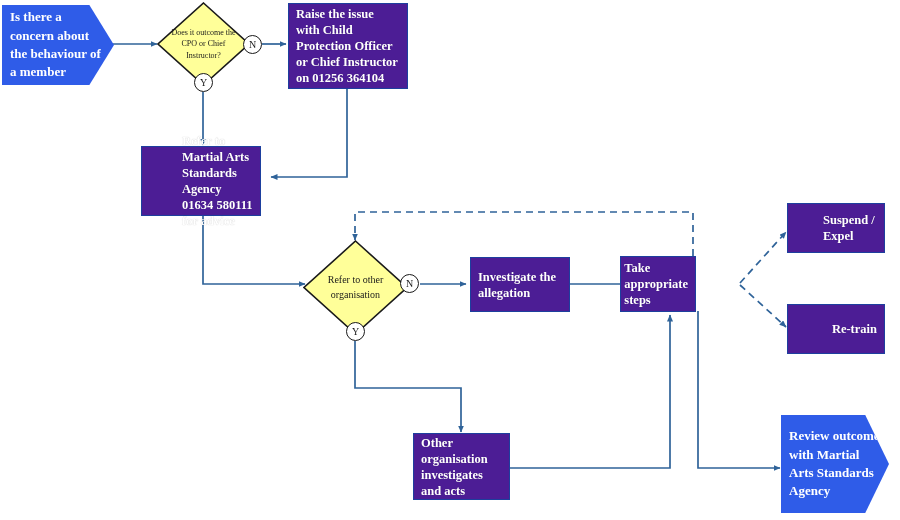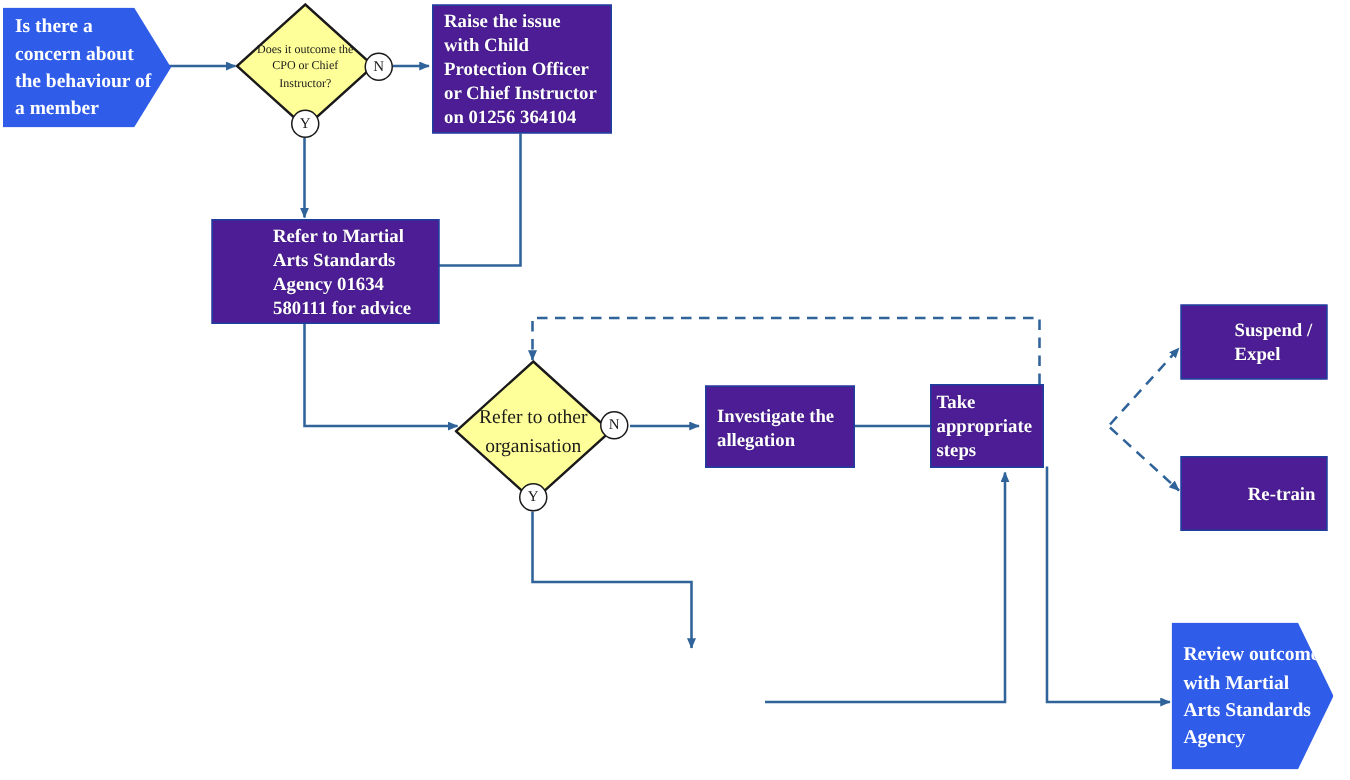--- a/index.html
+++ b/index.html
@@ -64,21 +64,21 @@
     display: flex;
     align-items: center;
     justify-content: center;
     text-align: center;
     color: #1a1a1a;
     font-size: 8px;
     line-height: 1.45;
     padding: 0 14px;
     box-sizing: border-box;
   }
-  .diamond-label.big { font-size: 13px; }
+  .diamond-label.big { font-size: 10px; }
   .yn {
     position: absolute;
     width: 19px;
     height: 19px;
     border-radius: 50%;
     background: #ffffff;
     border: 1px solid #1a1a1a;
     display: flex;
     align-items: center;
     justify-content: center;
@@ -147,21 +147,21 @@
     <span>N</span>
   </div>
   <div class="yn" style="left:194px; top:73px;">
     <span>Y</span>
   </div>
 
   <div class="node process" style="left:288px; top:3px; width:120px; height:86px;">
     <span>Raise the issue with Child Protection Officer or Chief Instructor on 01256 364104</span>
   </div>
 
-  <div class="node process" style="left:141px; top:146px; width:152px; height:70px;padding-left:40px;">
+  <div class="node process" style="left:141px; top:146px; width:120px; height:70px;padding-left:40px;">
     <span>Refer to Martial Arts Standards Agency 01634 580111 for advice</span>
   </div>
 
   <div class="diamond-wrap" style="left:303px; top:240px; width:105px; height:95px;">
     <svg class="diamond-shape" viewBox="0 0 105 95" preserveAspectRatio="none">
       <polygon points="52.5,1 104,47.5 52.5,94 1,47.5" fill="#ffff99" stroke="#1a1a1a" stroke-width="1.6"></polygon>
     </svg>
     <div class="diamond-label big">Refer to other organisation</div>
   </div>
   <div class="yn" style="left:400px; top:274px;">
@@ -180,18 +180,21 @@
   </div>
 
   <div class="node process" style="left:787px; top:203px; width:98px; height:50px;padding-left:35px;">
     <span>Suspend / Expel</span>
   </div>
 
   <div class="node process" style="left:787px; top:304px; width:98px; height:50px;">
     <span>Re-train</span>
   </div>
 
+  <div class="node process" style="left:413px; top:433px; width:97px; height:67px;">
+    <span>Other organisation investigates and acts</span>
+  </div>
 
   <div class="node chevron chev-left" style="left:781px; top:415px; width:108px; height:98px;">
     <span>Review outcome with Martial Arts Standards Agency</span>
   </div>
 
 </div>
 
 </body></html>

